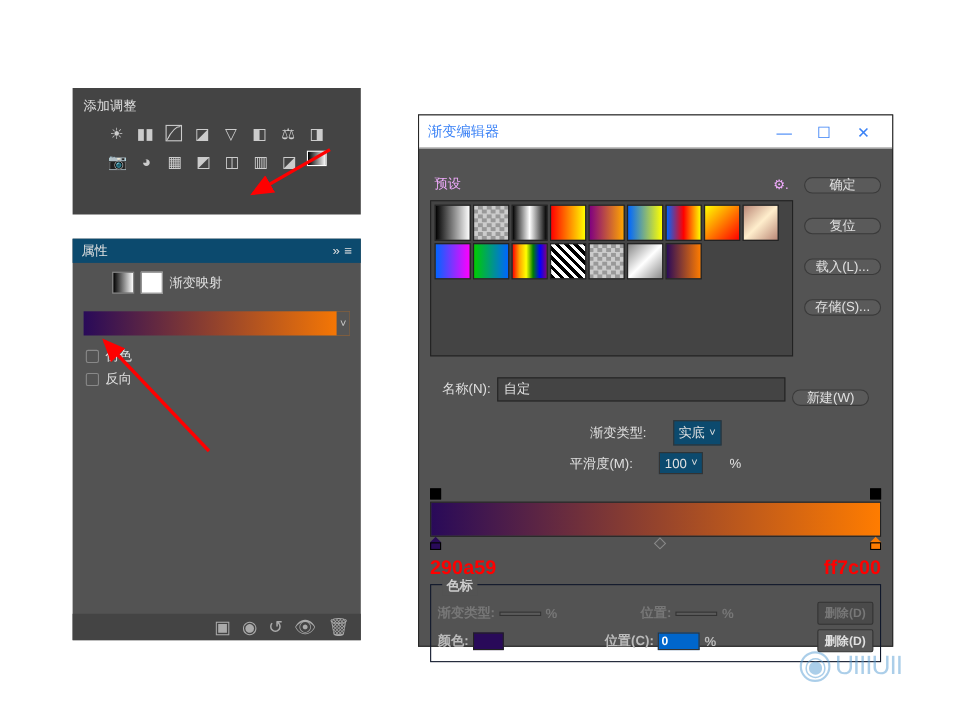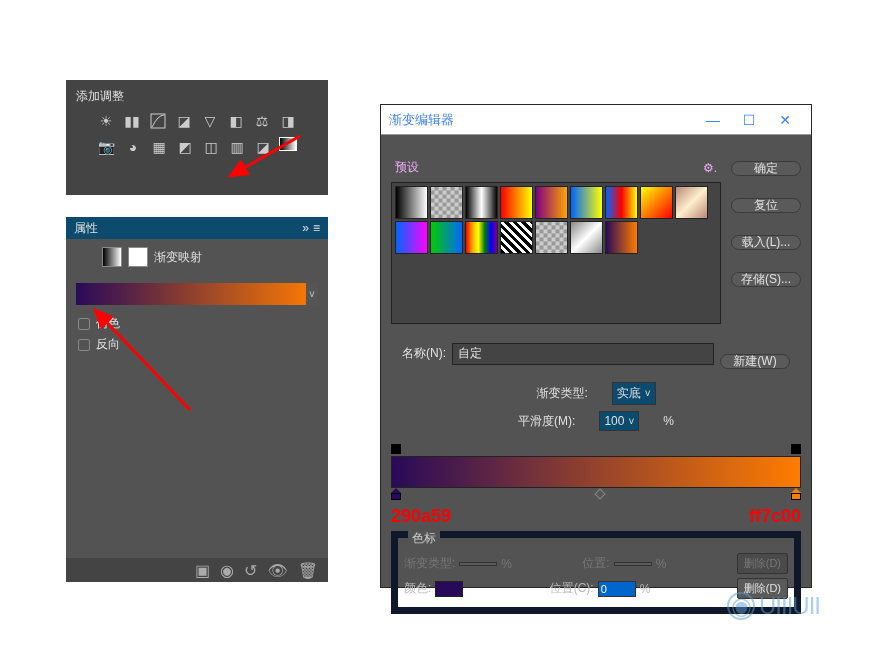--- a/index.html
+++ b/index.html
@@ -45,21 +45,21 @@
 .gradient-bar-wrap { padding:4px 10px; position:relative; }
 .grad-top-stops { height:12px; position:relative; }
 .stop-top { position:absolute; width:10px; height:10px; border:1px solid #000; background:#fff; }
 .main-gradient { height:32px; background:linear-gradient(90deg,#290a59,#ff7c00); border:1px solid #222; }
 .grad-bot-stops { height:14px; position:relative; }
 .stop-bot { position:absolute; width:10px; height:12px; }
 .stop-bot .arrow { width:0;height:0;border-left:5px solid transparent;border-right:5px solid transparent;border-bottom:5px solid; }
 .stop-bot .box { width:10px; height:7px; border:1px solid #000; }
 .diamond { position:absolute; width:8px; height:8px; transform:rotate(45deg); border:1px solid #888; background:#555; top:2px; }
 .color-tags { display:flex; justify-content:space-between; padding:0 10px; font-size:18px; color:#ff0000; font-weight:bold; }
-.stops-section { margin:4px 10px 6px; border:7px solid #0f172a; padding:6px; color:#bbb; font-size:12px; }
+.stops-section { margin:4px 10px 6px; border:1px solid #0f172a; padding:6px; color:#bbb; font-size:12px;font-weight:bold; }
 .stops-label { position:relative; top:-14px; left:4px; background:#535353; padding:0 4px; display:inline-block; color:#ccc; }
 .stop-ctl-row { display:flex; align-items:center; gap:4px; padding:2px 0; }
 .stop-ctl-row .sp { flex:1; }
 .stop-input { width:38px; background:#5a5a5a; border:1px solid #333; padding:1px 2px; color:#e0e0e0; font-size:11px; }
 .stop-input.hl { background:#0066cc; color:#fff; }
 .dim { color:#777; }
 .btn-sm { background:#5a5a5a; border:1px solid #333; padding:2px 6px; border-radius:2px; font-size:11px; color:#e0e0e0; }
 .btn-sm.dim { color:#777; background:#4a4a4a; }
 .swatch-sm { width:28px; height:16px; border:1px solid #222; display:inline-block; }
 

